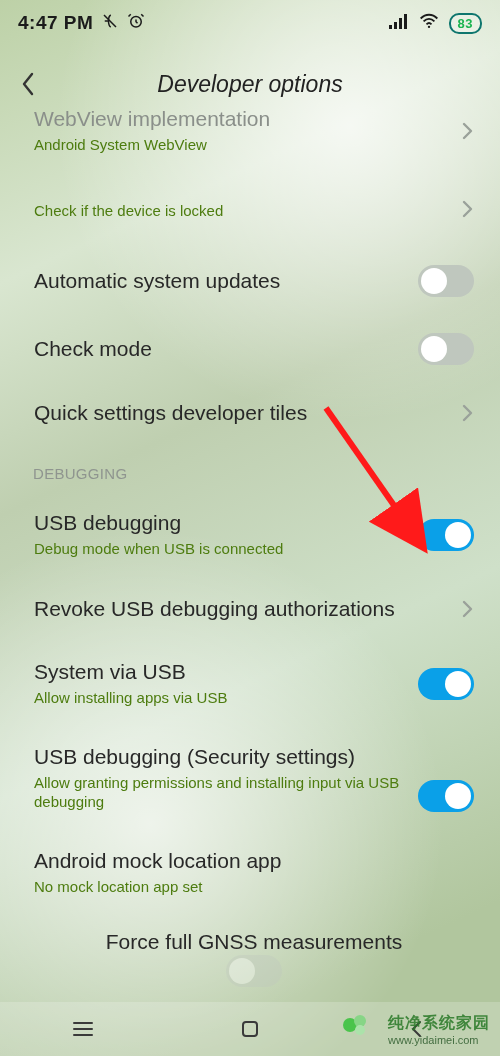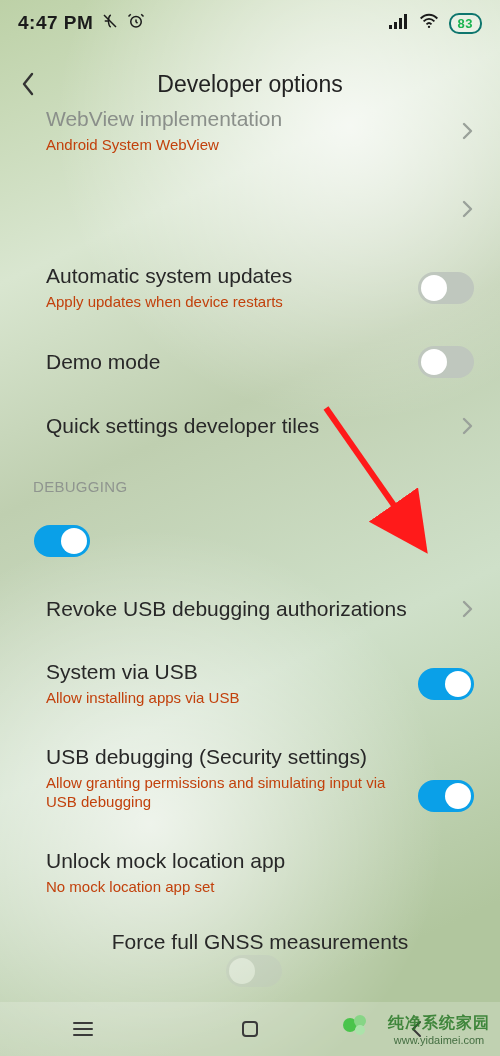--- a/index.html
+++ b/index.html
@@ -16,29 +16,29 @@
     .status { position: absolute; top: 0; left: 0; right: 0; height: 46px; display:flex; align-items:center; justify-content:space-between; padding: 0 18px; color:#1b1b1b; font-weight:600; letter-spacing:.5px; }
     .status .time { font-size:19px; }
     .status .left { display:flex; align-items:center; gap:8px; }
     .status .right { display:flex; align-items:center; gap:10px; }
     .batt { border:2px solid #0f766e; border-radius:10px; padding:1px 7px; font-size:13px; font-weight:700; color:#1bb450; background:rgba(255,255,255,.25); }
     .sig, .wifi, .mute, .alarm { display:inline-block; }
 
     
     .header { position:absolute; top:58px; left:0; right:0; height:52px; display:flex; align-items:center; }
     .back { width:56px; display:flex; align-items:center; justify-content:center; }
-    .title { flex:1; text-align:center; font-size:23px; color:#222; margin-right:56px; }
+    .title { flex:1; text-align:center; font-size:23px; color:#222; margin-right:56px;font-style:italic; }
 
     
     .list { position:absolute; top:100px; left:0; right:0; bottom:54px; overflow:hidden; }
     .row { display:flex; align-items:center; padding: 18px 26px 18px 34px; min-height:72px; }
     .row.tight { min-height:64px; padding-top:14px; padding-bottom:14px; }
-    .row .txt { flex:1;margin-left:12px; }
+    .row .txt { flex:1; }
     .row .t { font-size:21px; color:#282828; line-height:1.25; }
-    .row .s { font-size:15px; color:#c2410c; margin-top:4px; line-height:1.25; }
+    .row .s { font-size:15px; color:#4d7c0f; margin-top:4px; line-height:1.25; }
     .row.top-partial .t { color:#8a8f8a; }
     .section { font-size:15px; color:#8f958f; padding: 20px 33px 10px; letter-spacing:.3px; }
 
     
     .chev svg { display:block; }
 
     
     .toggle { width:56px; height:32px; border-radius:16px; position:relative; flex-shrink:0; cursor:pointer; }
     .toggle .knob { position:absolute; top:3px; width:26px; height:26px; border-radius:50%; background:#fff; }
     .toggle.off { background:#bfc7be; }
@@ -47,21 +47,21 @@
     .toggle.on .knob { right:3px; }
 
     
     .arrow { position:absolute; pointer-events:none; }
 
     
     .navbar { position:absolute; bottom:0; left:0; right:0; height:54px; display:flex; align-items:center; justify-content:space-around; background:rgba(255,255,255,.20); }
     .navbtn { width:88px; height:36px; display:flex; align-items:center; justify-content:center; color:#3a3a3a; }
 
     
-    .wm { position:absolute; right:10px; bottom:10px; font-size:11px; color:#2c5b2c; text-align:center; opacity:.85; }
+    .wm { position:absolute; right:10px; bottom:10px; font-size:11px; color:#2c5b2c; text-align:left; opacity:.85; }
     .wm .a { font-size:16px; font-weight:700; letter-spacing:1px; color:#2a7a28; }
     .wm .logo { width:30px; height:30px; position:absolute; right:120px; bottom:6px; }
   </style>
 </head>
 <body>
 
 <div class="status">
   <div class="left">
     <span class="time">4:47 PM</span>
     <span class="mute">
@@ -118,61 +118,65 @@
     </div>
     <span class="chev">
         <svg width="14" height="20" viewBox="0 0 14 20" fill="none" stroke="#9aa19a" stroke-width="2.4" stroke-linecap="round" stroke-linejoin="round">
           <polyline points="4,3 11,10 4,17"></polyline>
         </svg>
       </span>
   </div>
 
   <div class="row">
     <div class="txt">
+      <div class="s">Check if the device is locked</div>
     </div>
     <span class="chev">
         <svg width="14" height="20" viewBox="0 0 14 20" fill="none" stroke="#9aa19a" stroke-width="2.4" stroke-linecap="round" stroke-linejoin="round">
           <polyline points="4,3 11,10 4,17"></polyline>
         </svg>
       </span>
   </div>
 
   <div class="row">
     <div class="txt">
       <div class="t">Automatic system updates</div>
-      <div class="s">Apply updates when device restarts</div>
     </div>
     <div class="toggle off">
         <div class="knob"></div>
       </div>
   </div>
 
   <div class="row tight">
     <div class="txt">
-      <div class="t">Demo mode</div>
+      <div class="t">Check mode</div>
     </div>
     <div class="toggle off">
         <div class="knob"></div>
       </div>
   </div>
 
   <div class="row tight">
     <div class="txt">
       <div class="t">Quick settings developer tiles</div>
     </div>
     <span class="chev">
         <svg width="14" height="20" viewBox="0 0 14 20" fill="none" stroke="#9aa19a" stroke-width="2.4" stroke-linecap="round" stroke-linejoin="round">
           <polyline points="4,3 11,10 4,17"></polyline>
         </svg>
       </span>
   </div>
 
   <div class="section">DEBUGGING</div>
 
   <div class="row">
+    <div class="txt">
+      <div class="t">USB debugging</div>
+      <div class="s">Debug mode when USB is connected</div>
+    </div>
     <div class="toggle on">
         <div class="knob"></div>
       </div>
   </div>
 
   <div class="row tight">
     <div class="txt">
       <div class="t">Revoke USB debugging authorizations</div>
     </div>
     <span class="chev">
@@ -188,30 +192,30 @@
       <div class="s">Allow installing apps via USB</div>
     </div>
     <div class="toggle on">
         <div class="knob"></div>
       </div>
   </div>
 
   <div class="row" style="align-items:flex-end;">
     <div class="txt">
       <div class="t">USB debugging (Security settings)</div>
-      <div class="s">Allow granting permissions and simulating input via USB debugging</div>
+      <div class="s">Allow granting permissions and installing input via USB debugging</div>
     </div>
     <div class="toggle on" style="margin-top:4px;">
         <div class="knob"></div>
       </div>
   </div>
 
   <div class="row">
     <div class="txt">
-      <div class="t">Unlock mock location app</div>
+      <div class="t">Android mock location app</div>
       <div class="s">No mock location app set</div>
     </div>
   </div>
 
   <div class="row tight" style="padding-bottom:4px;flex-direction:column;">
     <div class="txt">
       <div class="t">Force full GNSS measurements</div>
     </div>
     <div class="toggle off" style="opacity:.35;">
         <div class="knob"></div>

